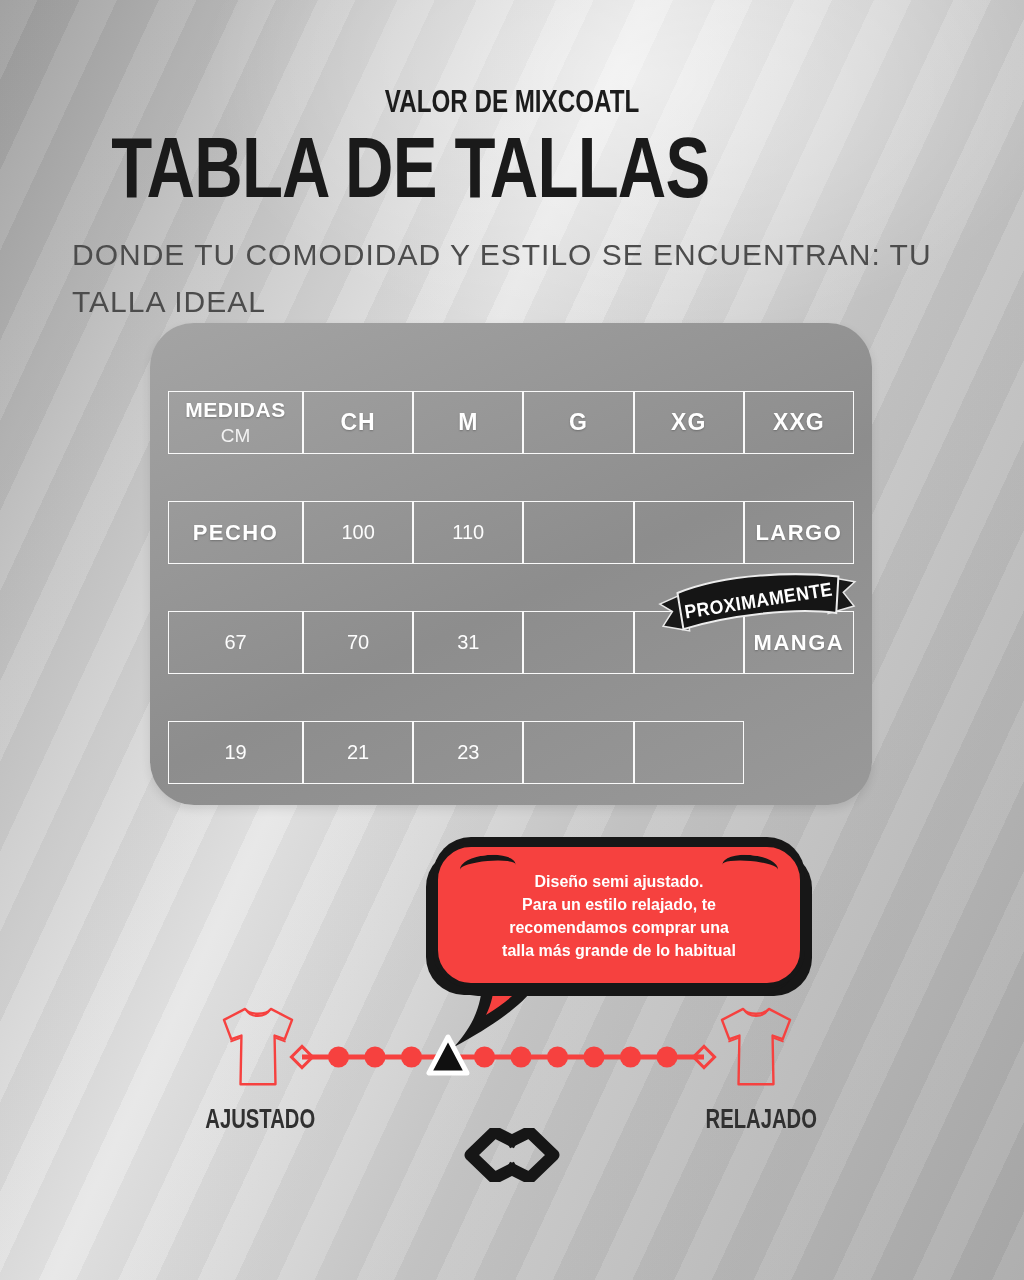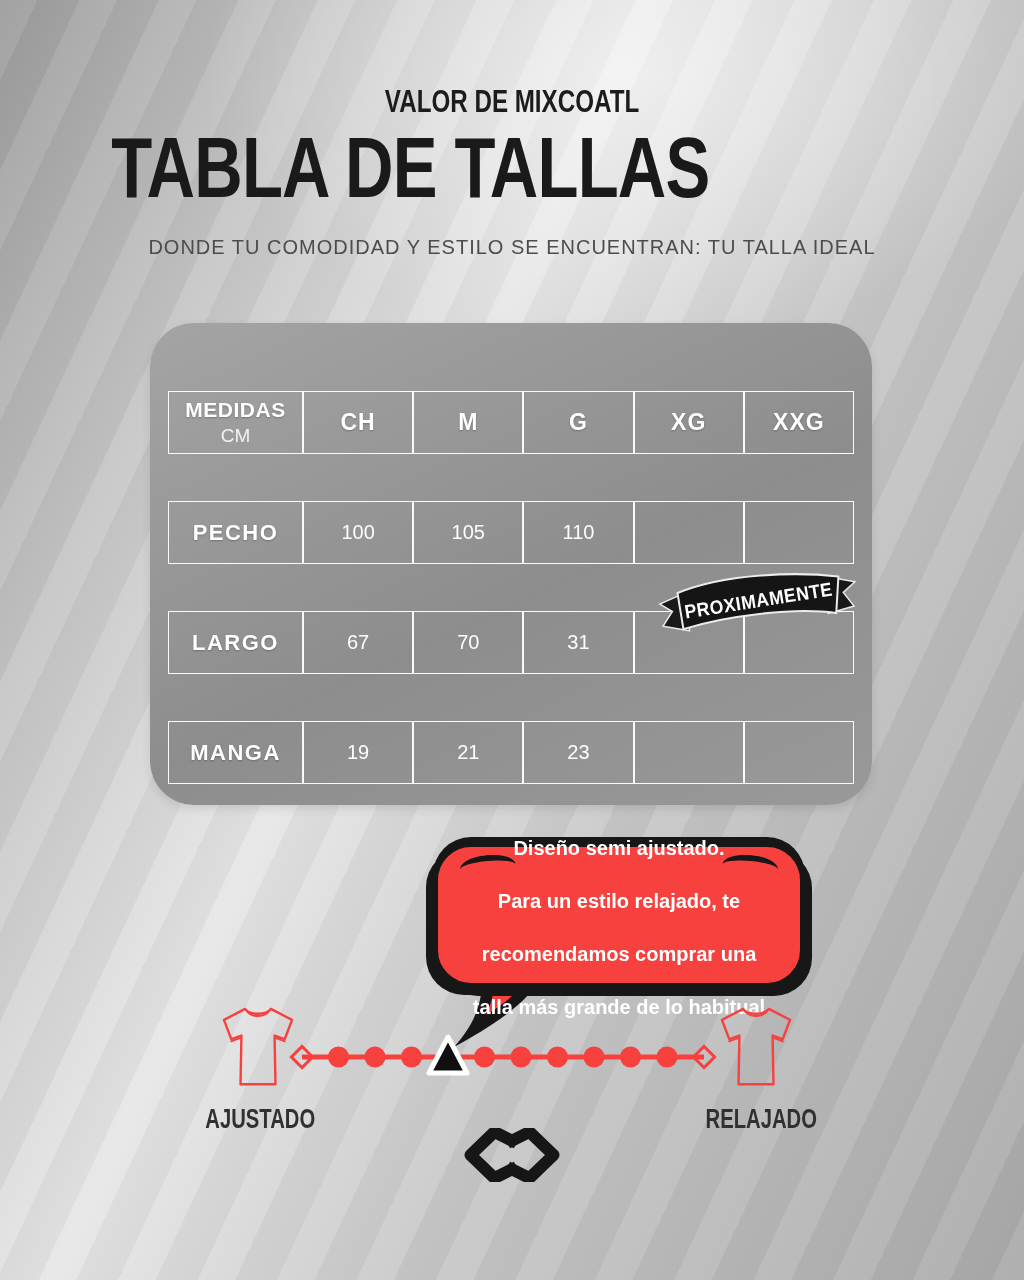--- a/index.html
+++ b/index.html
@@ -12,22 +12,22 @@
     content:"";position:absolute;inset:0;pointer-events:none;
     background:
       radial-gradient(ellipse 620px 380px at 62% 6%, rgba(255,255,255,0.50), rgba(255,255,255,0) 70%),
       repeating-linear-gradient(115deg, rgba(255,255,255,0.05) 0 34px, rgba(0,0,0,0.035) 34px 72px);
   }
   .cond{display:inline-block;transform:scaleX(0.78);transform-origin:50% 50%;}
   .eyebrow{position:absolute;left:0;top:84px;width:1024px;text-align:center;
     font-size:31px;font-weight:800;color:#1c1c1c;letter-spacing:0px;}
   .title{position:absolute;left:0;top:118px;width:820px;text-align:center;
     font-size:86px;font-weight:800;color:#1a1a1a;letter-spacing:-1px;}
-  .subtitle{position:absolute;left:72px;top:232px;width:880px;text-align:center;
-    font-size:20px;color:#4c4c4c;letter-spacing:1px;line-height:1.55;}
+  .subtitle{position:absolute;left:72px;top:232px;width:880px;text-align:left;
+    font-size:30px;color:#4c4c4c;letter-spacing:1px;line-height:1.55;}
 
   
   .tablewrap{position:absolute;left:150px;top:323px;width:722px;height:482px;border-radius:44px;
     background:linear-gradient(155deg,#a4a4a4 0%,#8d8d8d 55%,#999999 100%);
     box-shadow:0 4px 10px rgba(0,0,0,0.10);}
   .grid{position:absolute;left:18px;top:21px;width:686px;height:440px;display:grid;
     grid-template-columns:135px repeat(5,1fr);grid-template-rows:repeat(4,1fr);}
   .cell{border:1.5px solid #fafafa;display:flex;flex-direction:column;align-items:center;justify-content:center;
     color:#ffffff;margin-top:47px;}
   .c-head{font-size:23px;font-weight:800;letter-spacing:1px;text-shadow:0 1px 2px rgba(0,0,0,0.25);}
@@ -37,21 +37,21 @@
   .corner-unit{font-size:19px;font-weight:400;margin-top:3px;color:#f2f2f2;}
 
   .ribbon{position:absolute;left:652px;top:566px;width:212px;height:78px;transform:rotate(-3deg);}
 
   
   .tail{position:absolute;left:420px;top:945px;width:160px;height:115px;}
   .bubble{position:absolute;left:433px;top:842px;width:372px;height:146px;box-sizing:border-box;
     background:#f6413f;border:5px solid #171717;border-radius:38px;
     box-shadow:-7px 7px 0 #171717, 7px 8px 0 #171717, 0 -5px 0 #171717;
     display:flex;flex-direction:column;align-items:center;justify-content:center;padding-top:2px;}
-  .bubble-line{color:#ffffff;font-size:20px;font-weight:700;line-height:1.45;white-space:nowrap;margin-top:24px;}
+  .bubble-line{color:#ffffff;font-size:16px;font-weight:700;line-height:1.45;white-space:nowrap;}
   .accent{position:absolute;width:56px;height:18px;border-top:6px solid #171717;border-radius:50%;}
   .accent-l{left:22px;top:8px;transform:rotate(-5deg);}
   .accent-r{right:22px;top:8px;transform:rotate(5deg);}
 
   
   .slider{position:absolute;left:288px;top:1028px;width:430px;height:56px;}
   .tshirt{position:absolute;width:92px;height:95px;}
   .tshirt-left{left:212px;top:1000px;}
   .tshirt-right{left:710px;top:1000px;}
   .scale-label{position:absolute;top:1104px;width:140px;text-align:center;
@@ -77,21 +77,20 @@
         <span class="corner-unit">CM</span>
       </div>
       <div class="cell c-head">CH</div>
       <div class="cell c-head">M</div>
       <div class="cell c-head">G</div>
       <div class="cell c-head">XG</div>
       <div class="cell c-head">XXG</div>
 
       <div class="cell c-label">PECHO</div>
       <div class="cell c-val">100</div>
-      <div class="cell c-val">105</div>
       <div class="cell c-val">110</div>
       <div class="cell c-val"></div>
       <div class="cell c-val"></div>
 
       <div class="cell c-label">LARGO</div>
       <div class="cell c-val">67</div>
       <div class="cell c-val">70</div>
       <div class="cell c-val">31</div>
       <div class="cell c-val"></div>
       <div class="cell c-val"></div>

